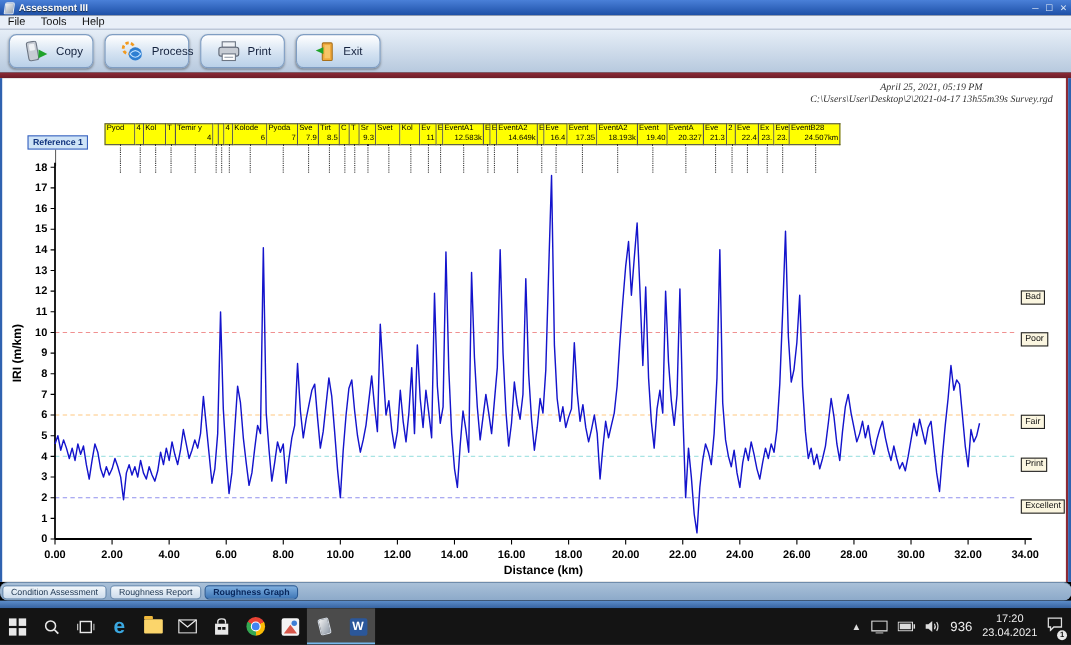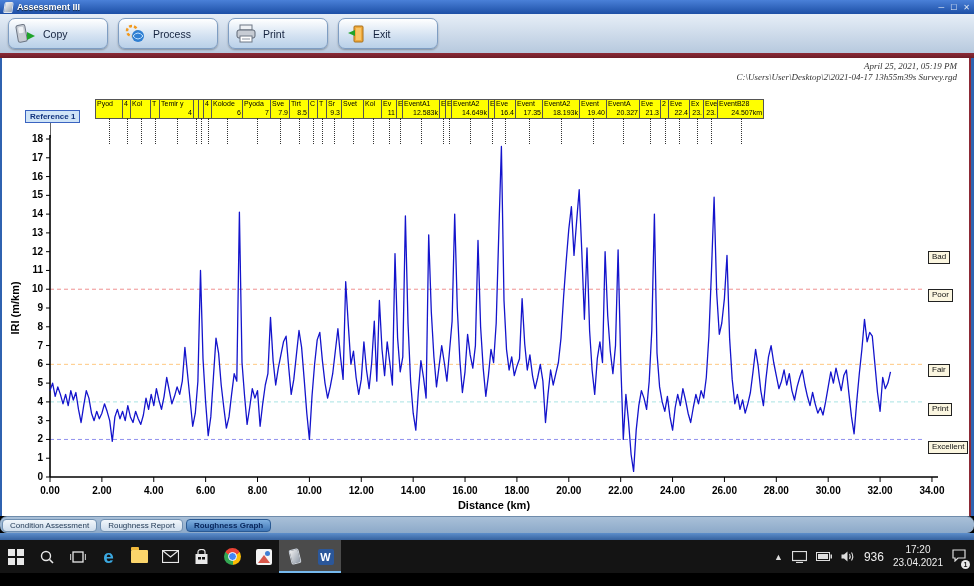--- a/index.html
+++ b/index.html
@@ -12,33 +12,33 @@
               display:flex; align-items:center; padding:0 4px; color:#fff; }
   .titlebar .app-icon { width:9px; height:11px; background:linear-gradient(135deg,#f3f3f3,#9aa6b5);
               border-radius:2px 2px 1px 1px; transform:skewX(-8deg); margin-right:4px; border:1px solid #dfe6ee;}
   .titlebar .title { font-size:9px; font-weight:bold; text-shadow:0 1px 1px #123; }
   .titlebar .win-controls { margin-left:auto; display:flex; gap:6px; font-size:8px; color:#dfe8f5; }
   .menubar { height:13px; background:#e9eff8; border-bottom:1px solid #aebdd4;
              display:flex; align-items:center; gap:14px; padding:0 7px; }
   .menu-item { font-size:10px; color:#111; cursor:default; }
   .toolbar { height:39px; background:linear-gradient(180deg,#e6eef7,#b7c9de);
              display:flex; align-items:center; gap:10px; padding:0 8px; }
-  .tb-btn { width:100px; height:31px; border:1px solid #7f9dc2; border-radius:7px;
+  .tb-btn { width:77px; height:31px; border:1px solid #7f9dc2; border-radius:7px;
             background:linear-gradient(180deg,#ffffff,#d5e3f2 55%,#b9d0e8);
             box-shadow:inset 0 1px 0 #fff, 0 1px 2px rgba(0,0,0,.3);
             display:flex; align-items:center; justify-content:flex-start; gap:6px;
-            padding:0 6px; font-size:10.5px; color:#15233f; }
+            padding:0 14px; font-size:10.5px; color:#15233f; }
   .tb-ic { width:22px; height:20px; position:relative; flex:0 0 auto; }
   .maroon-strip { height:5px; background:linear-gradient(180deg,#8c2a36,#6c1d28); }
 
   
   .report { height:458px; background:#fff; position:relative;
             border-left:2px solid #2f62b0; border-right:3px solid #2f62b0;
             box-shadow:inset -2px 0 0 #8c2a36; }
-  .report-header { position:absolute; top:3px; right:14px; text-align:right;
+  .report-header { position:absolute; top:3px; right:14px; text-align:center;
             font-family:"Liberation Serif", serif; font-style:italic; font-size:9px;
             color:#333; line-height:1.25; }
   .reference-chip { position:absolute; left:23px; top:52px; font-size:8px; font-weight:bold;
             color:#10337e; background:#cfe4f7; border:1px solid #3a63c0;
             padding:1px 4px; }
   .reference-stem { position:absolute; left:48px; top:65px; height:15px; width:0;
             border-left:1px solid #666; }
   .events-row { position:absolute; left:93px; top:41px; display:flex; align-items:stretch; }
   .event-box { background:#ffff00; border:1px solid #555; border-left-width:0;
             font-size:7px; line-height:1.25; color:#000; padding:0 1px;
@@ -99,20 +99,25 @@
   <div class="titlebar">
     <span class="app-icon"></span>
     <span class="title">Assessment III</span>
     <span class="win-controls">
       <span>─</span>
       <span>☐</span>
       <span>✕</span>
     </span>
   </div>
 
+  <div class="menubar" id="menubar">
+      <span class="menu-item">File</span>
+      <span class="menu-item">Tools</span>
+      <span class="menu-item">Help</span>
+    </div>
 
   <div class="toolbar">
     <button class="tb-btn">
       <span class="tb-ic">
         <svg width="22" height="20" viewBox="0 0 22 20">
           <rect x="2" y="1" width="9" height="17" rx="2" fill="#c7ccd4" stroke="#6d7684" transform="rotate(-10 6 9)"></rect>
           <rect x="4" y="3" width="5" height="6" rx="1" fill="#eef1f5" transform="rotate(-10 6 9)"></rect>
           <path d="M12 8 L20 12 L12 16 Z" fill="#1fa32a"></path>
         </svg>
       </span>

